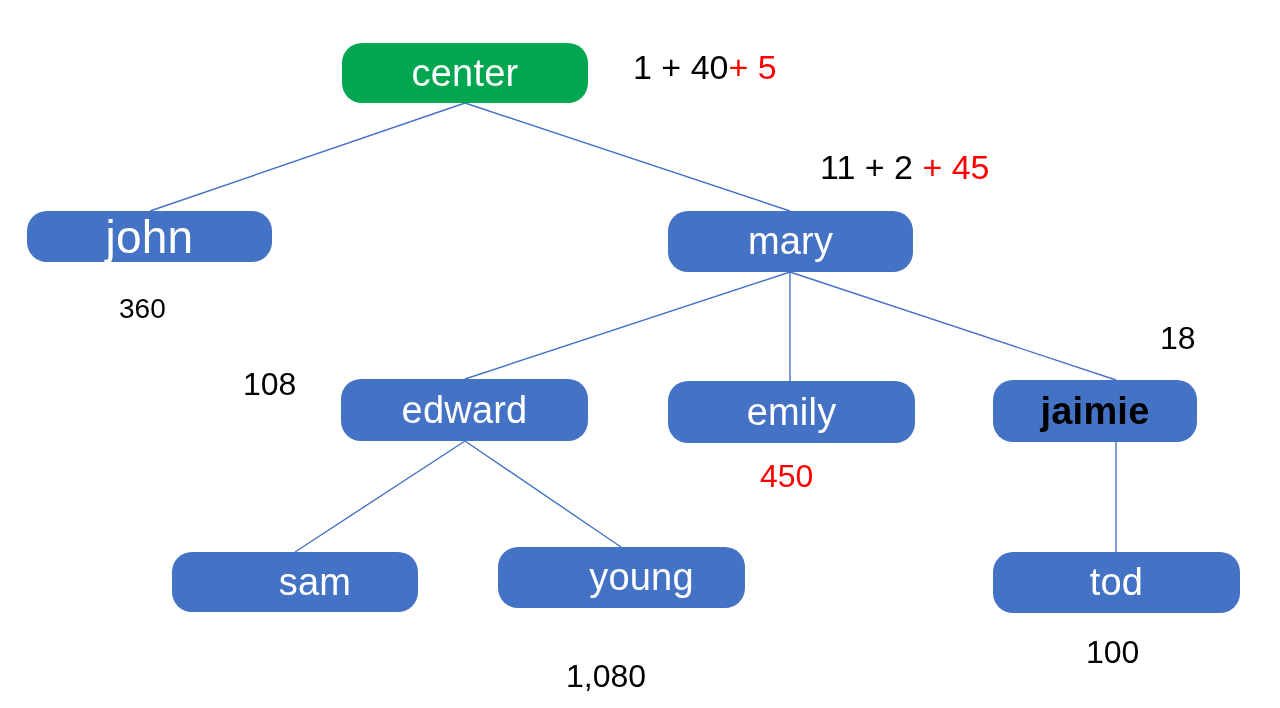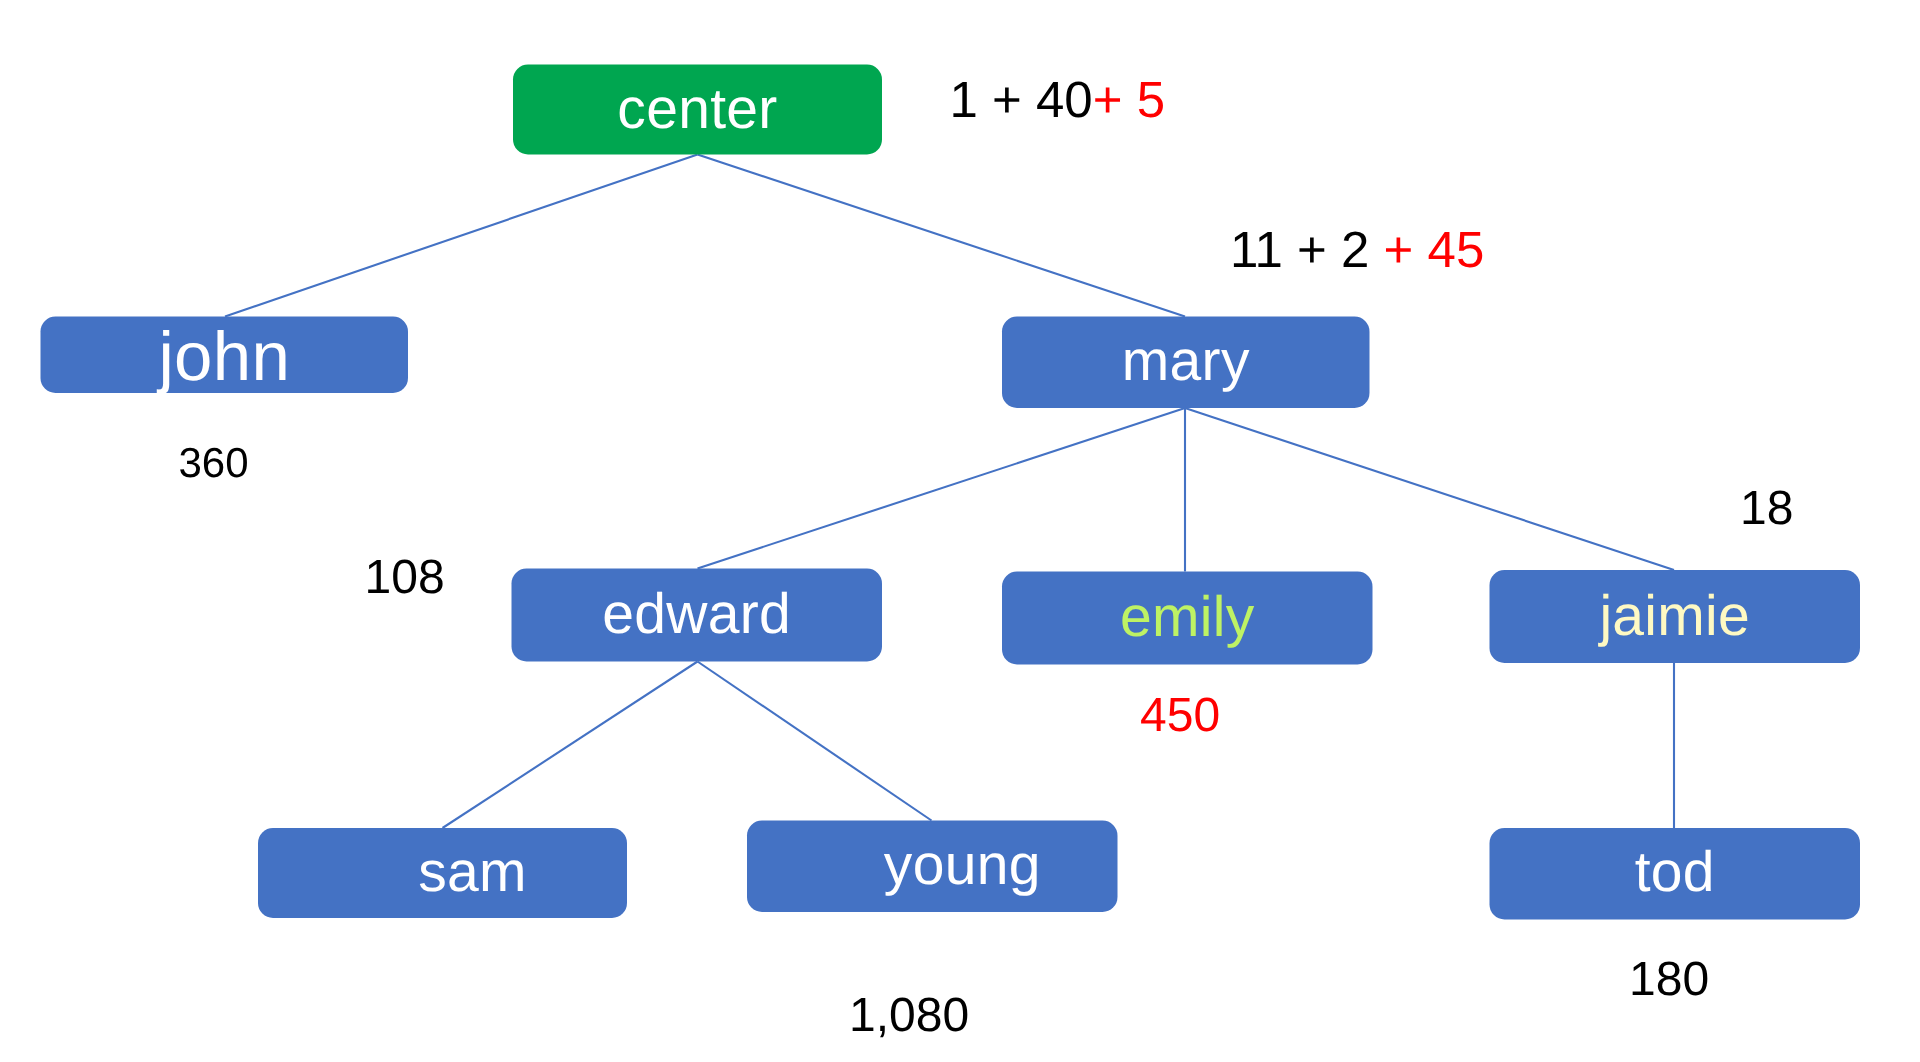--- a/index.html
+++ b/index.html
@@ -22,21 +22,21 @@
     position: absolute;
     left: 0;
     top: 0;
     width: 1280px;
     height: 708px;
     pointer-events: none;
   }
   .node {
     position: absolute;
     box-sizing: border-box;
-    border-radius: 10px;
+    border-radius: 20px;
     display: flex;
     align-items: center;
     justify-content: center;
     color: #ffffff;
     font-family: "Liberation Sans", sans-serif;
     font-weight: 400;
     letter-spacing: 0.2px;
     white-space: nowrap;
   }
   .node-blue  { background: #4472C4; }
@@ -79,40 +79,40 @@
       </div>
       <div class="node node-blue" style="left: 27px; top: 211px; width: 245px; height: 51px; font-size: 46px; background: rgb(68, 114, 196); color: rgb(255, 255, 255);">
         <span>john</span>
       </div>
       <div class="node node-blue" style="left: 668px; top: 211px; width: 245px; height: 61px; font-size: 38px; background: rgb(68, 114, 196); color: rgb(255, 255, 255);">
         <span>mary</span>
       </div>
       <div class="node node-blue" style="left: 341px; top: 379px; width: 247px; height: 62px; font-size: 38px; background: rgb(68, 114, 196); color: rgb(255, 255, 255);">
         <span>edward</span>
       </div>
-      <div class="node node-blue" style="left: 668px; top: 381px; width: 247px; height: 62px; font-size: 38px; background: rgb(68, 114, 196); color: #bef264;">
+      <div class="node node-blue" style="left: 668px; top: 381px; width: 247px; height: 62px; font-size: 38px; background: rgb(68, 114, 196); color: #ffffff;">
         <span>emily</span>
       </div>
-      <div class="node node-blue" style="left: 993px; top: 380px; width: 247px; height: 62px; font-size: 38px; background: rgb(68, 114, 196); color: #fef9c3;">
+      <div class="node node-blue" style="left: 993px; top: 380px; width: 204px; height: 62px; font-size: 38px; background: rgb(68, 114, 196); color: #000000; font-weight: bold;">
         <span>jaimie</span>
       </div>
       <div class="node node-blue" style="left: 172px; top: 552px; width: 246px; height: 60px; font-size: 38px; background: rgb(68, 114, 196); color: rgb(255, 255, 255); padding-left: 40px;">
         <span>sam</span>
       </div>
       <div class="node node-blue" style="left: 498px; top: 547px; width: 247px; height: 61px; font-size: 38px; background: rgb(68, 114, 196); color: rgb(255, 255, 255); padding-left: 40px;">
         <span>young</span>
       </div>
       <div class="node node-blue" style="left: 993px; top: 552px; width: 247px; height: 61px; font-size: 38px; background: rgb(68, 114, 196); color: rgb(255, 255, 255);">
         <span>tod</span>
       </div>
     </div>
   <div id="annotation-layer">
       <div class="expr" style="left: 633px; top: 50px; font-size: 34px;"><span style="color: rgb(0, 0, 0);">1 + 40</span><span style="color: rgb(255, 0, 0);">+ 5</span></div>
       <div class="expr" style="left: 820px; top: 150px; font-size: 34px;"><span style="color: rgb(0, 0, 0);">11  + 2 </span><span style="color: rgb(255, 0, 0); text-align: center;"> + 45</span></div>
       <div class="label" style="left: 119px; top: 295px; font-size: 28px; color: rgb(0, 0, 0);">360</div>
       <div class="label" style="left: 243px; top: 368px; font-size: 32px; color: rgb(0, 0, 0);">108</div>
       <div class="label" style="left: 760px; top: 460px; font-size: 32px; color: rgb(255, 0, 0);">450</div>
       <div class="label" style="left: 1160px; top: 322px; font-size: 32px; color: rgb(0, 0, 0);">18</div>
       <div class="label" style="left: 566px; top: 660px; font-size: 32px; color: rgb(0, 0, 0);">1,080</div>
-      <div class="label" style="left: 1086px; top: 636px; font-size: 32px; color: rgb(0, 0, 0);">180</div>
+      <div class="label" style="left: 1086px; top: 636px; font-size: 32px; color: rgb(0, 0, 0);">100</div>
     </div>
 
 </div>
 
 </body></html>

